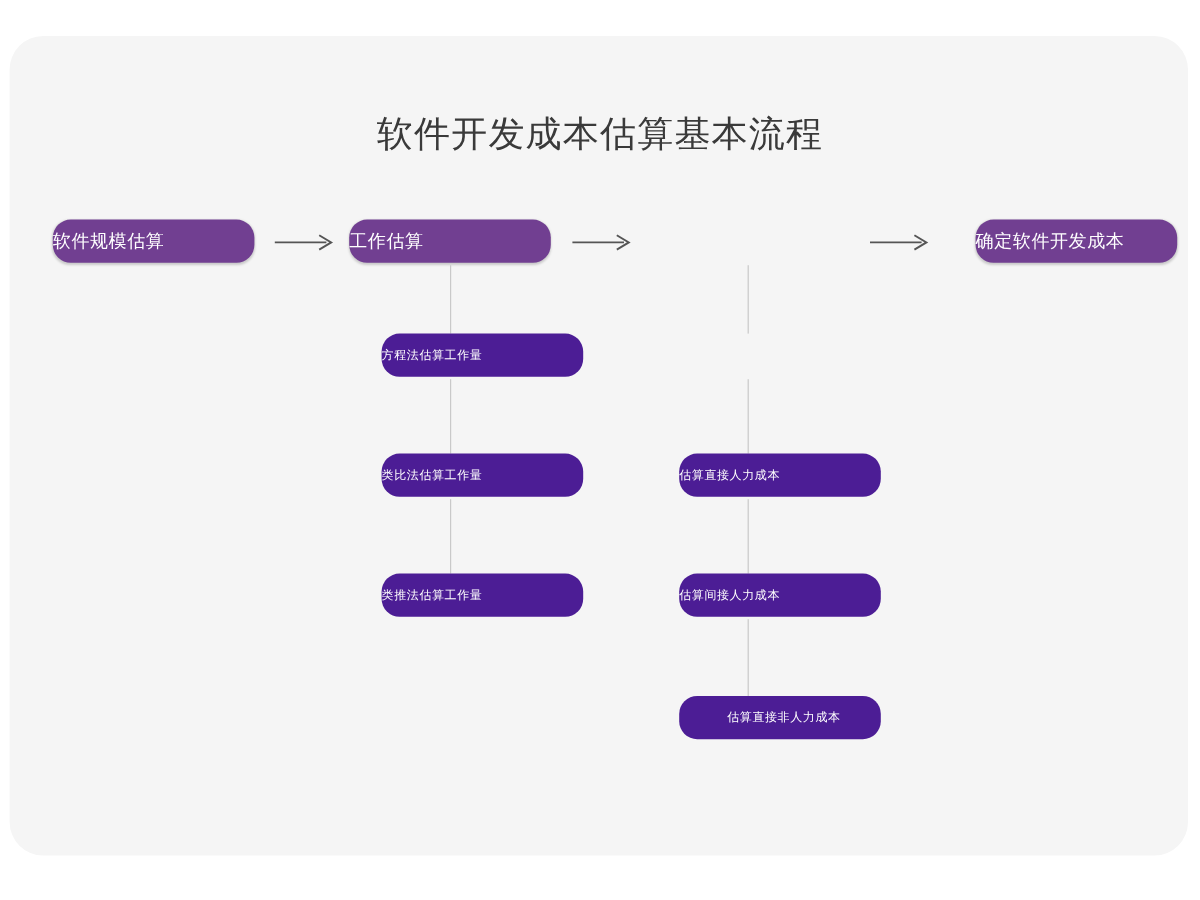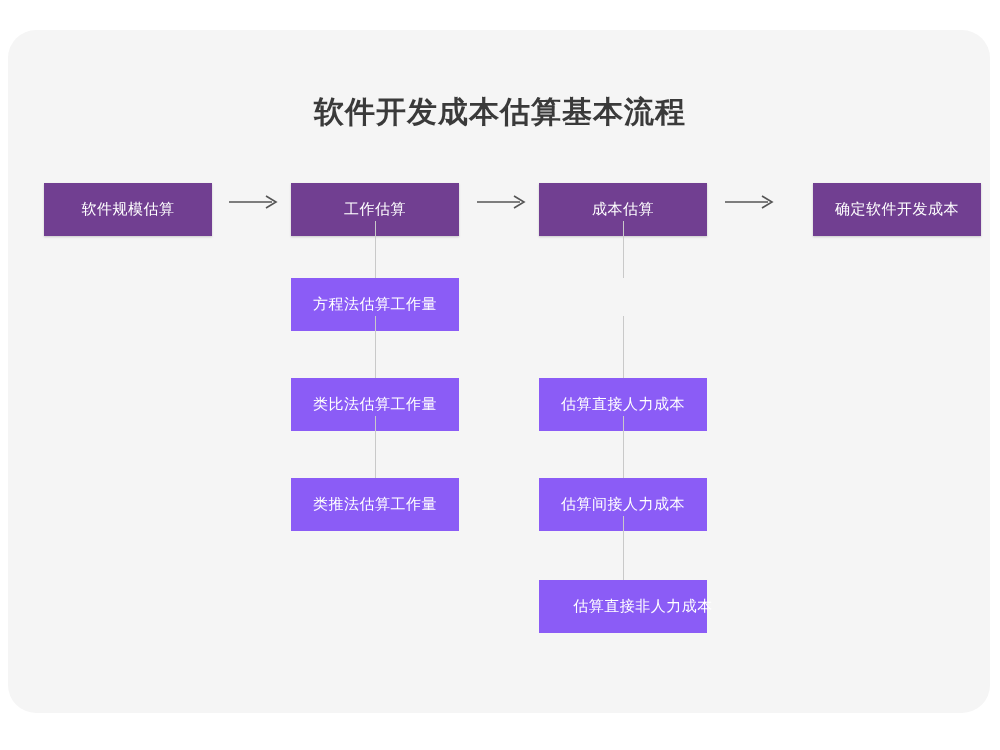--- a/index.html
+++ b/index.html
@@ -34,46 +34,47 @@
 
   #title {
     position: absolute;
     left: 0;
     top: 92px;
     width: 1000px;
     text-align: center;
     font-size: 30px;
     color: #3a3a3a;
     letter-spacing: 1px;
-    font-weight: 700;
+    font-weight: 400;
     white-space: nowrap;
   }
 
   .node {
     position: absolute;
     box-sizing: border-box;
     display: flex;
     align-items: center;
-    justify-content: center;
-    border-radius: 0;
+    justify-content: flex-start;
+    border-radius: 15px;
     color: #ffffff;
     font-size: 15px;
     letter-spacing: 0.5px;
     white-space: nowrap;
-    height: 53px;
+    height: 36px;
   }
 
   .node.primary {
     background: #713f91;
     box-shadow: 0 1px 2px rgba(0,0,0,0.18);
   }
 
   .node.secondary {
-    background: #8b5cf6;
-    font-size: 15px;
+    background: #4c1d95;
+    font-size: 10px;
+    margin-left: 27px;
   }
 
   .connector {
     position: absolute;
     width: 1px;
     background: #c9c9c9;
   }
 
   .arrow {
     position: absolute;
@@ -108,23 +109,20 @@
     <span>工作估算</span>
   </div>
 
   <div class="arrow" style="left:476px; top:190px; width:52px;">
     <svg width="52" height="16" viewBox="0 0 52 16">
       <path d="M1 8 H44" stroke="#555555" stroke-width="1.4" fill="none"></path>
       <path d="M38 2 L48 8 L38 14" stroke="#555555" stroke-width="1.6" fill="none"></path>
     </svg>
   </div>
 
-  <div class="node primary" style="left:539px; top:183px; width:168px;">
-    <span>成本估算</span>
-  </div>
 
   <div class="arrow" style="left:724px; top:190px; width:52px;">
     <svg width="52" height="16" viewBox="0 0 52 16">
       <path d="M1 8 H44" stroke="#555555" stroke-width="1.4" fill="none"></path>
       <path d="M38 2 L48 8 L38 14" stroke="#555555" stroke-width="1.6" fill="none"></path>
     </svg>
   </div>
 
   <div class="node primary" style="left:786px; top:183px; width:168px;margin-left:27px;">
     <span>确定软件开发成本</span>

